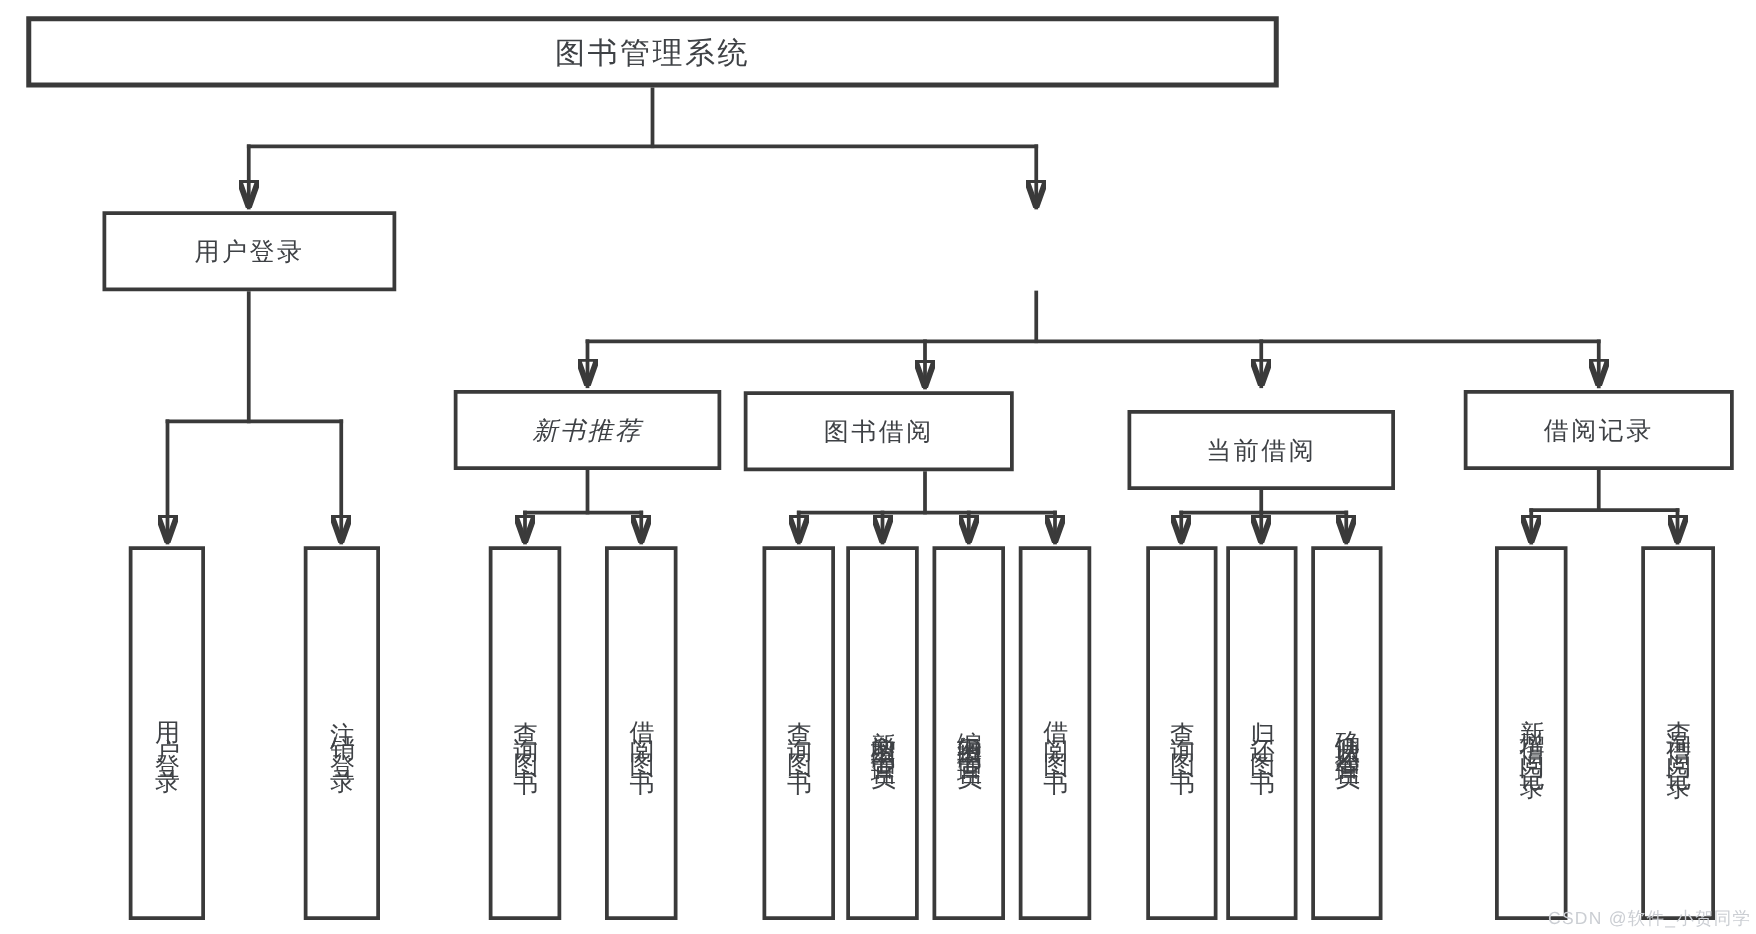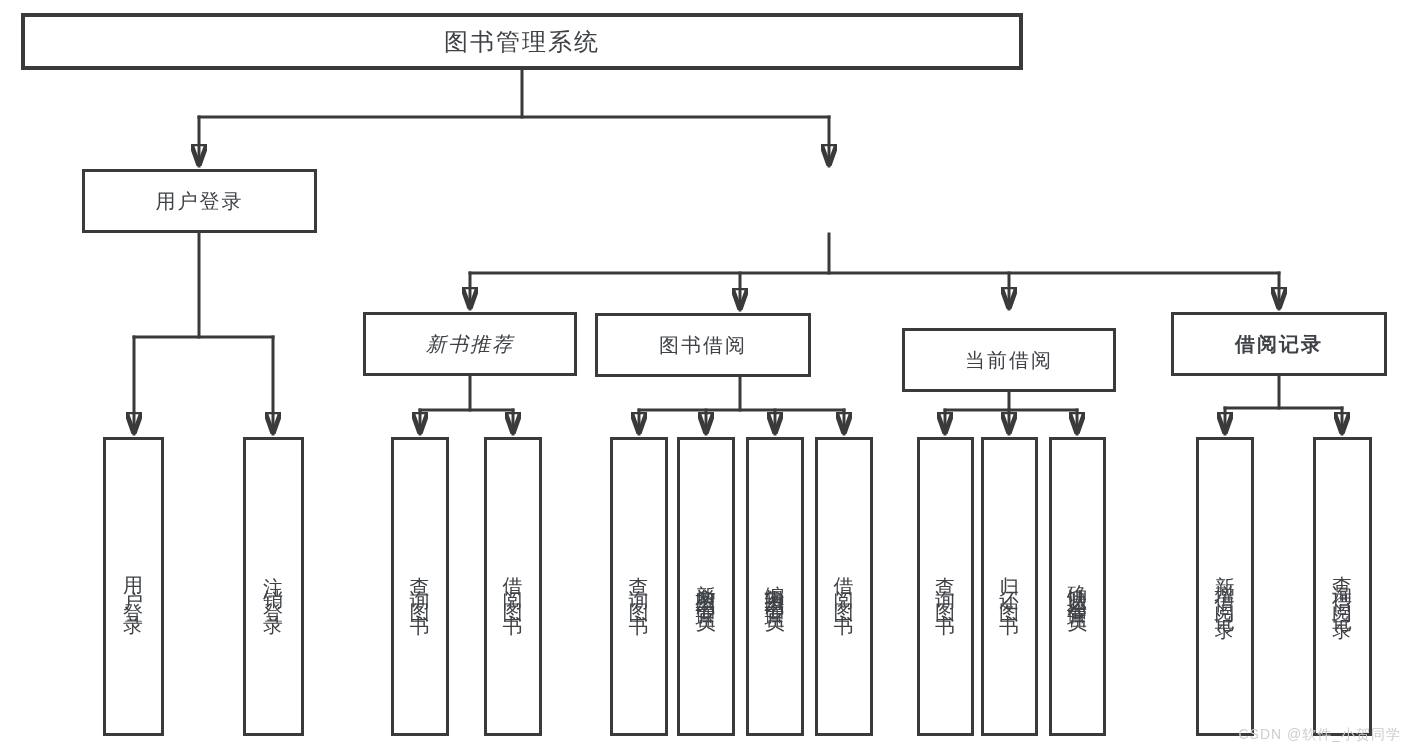--- a/index.html
+++ b/index.html
@@ -91,21 +91,21 @@
     <path d="M1342,408 L1342,434" marker-end="url(#arrow)"></path>
   </svg>
 
   <div class="node root" style="left:21px;top:13px;width:1002px;height:57px;">图书管理系统</div>
 
   <div class="node" style="left:82px;top:169px;width:235px;height:64px;">用户登录</div>
 
   <div class="node" style="left:363px;top:312px;width:214px;height:64px;font-style:italic;">新书推荐</div>
   <div class="node" style="left:595px;top:313px;width:216px;height:64px;">图书借阅</div>
   <div class="node" style="left:902px;top:328px;width:214px;height:64px;">当前借阅</div>
-  <div class="node" style="left:1171px;top:312px;width:216px;height:64px;font-weight:bold;">借阅记录</div>
+  <div class="node" style="left:1171px;top:312px;width:216px;height:64px;">借阅记录</div>
 
   <div class="leaf sp-wide" style="left:103px;width:61px;">用户登录</div>
   <div class="leaf sp-wide" style="left:243px;width:61px;">注销登录</div>
 
   <div class="leaf sp-wide" style="left:391px;width:58px;">查询图书</div>
   <div class="leaf sp-wide" style="left:484px;width:58px;">借阅图书</div>
 
   <div class="leaf sp-wide" style="left:610px;width:58px;">查询图书</div>
   <div class="leaf sp-narrow" style="left:677px;width:58px;">新增图书（管理员）</div>
   <div class="leaf sp-narrow" style="left:746px;width:58px;">编辑图书（管理员）</div>

